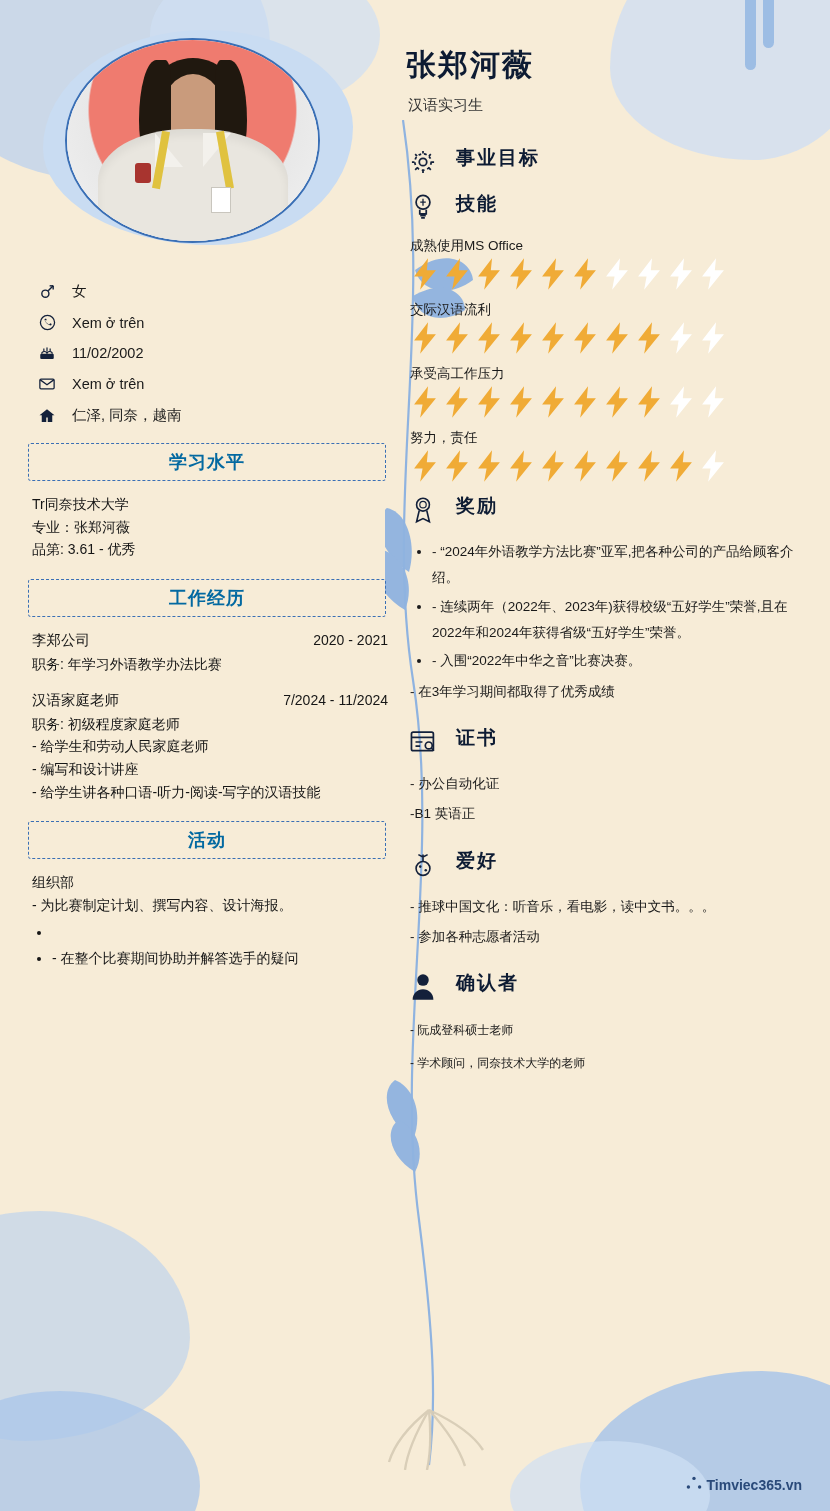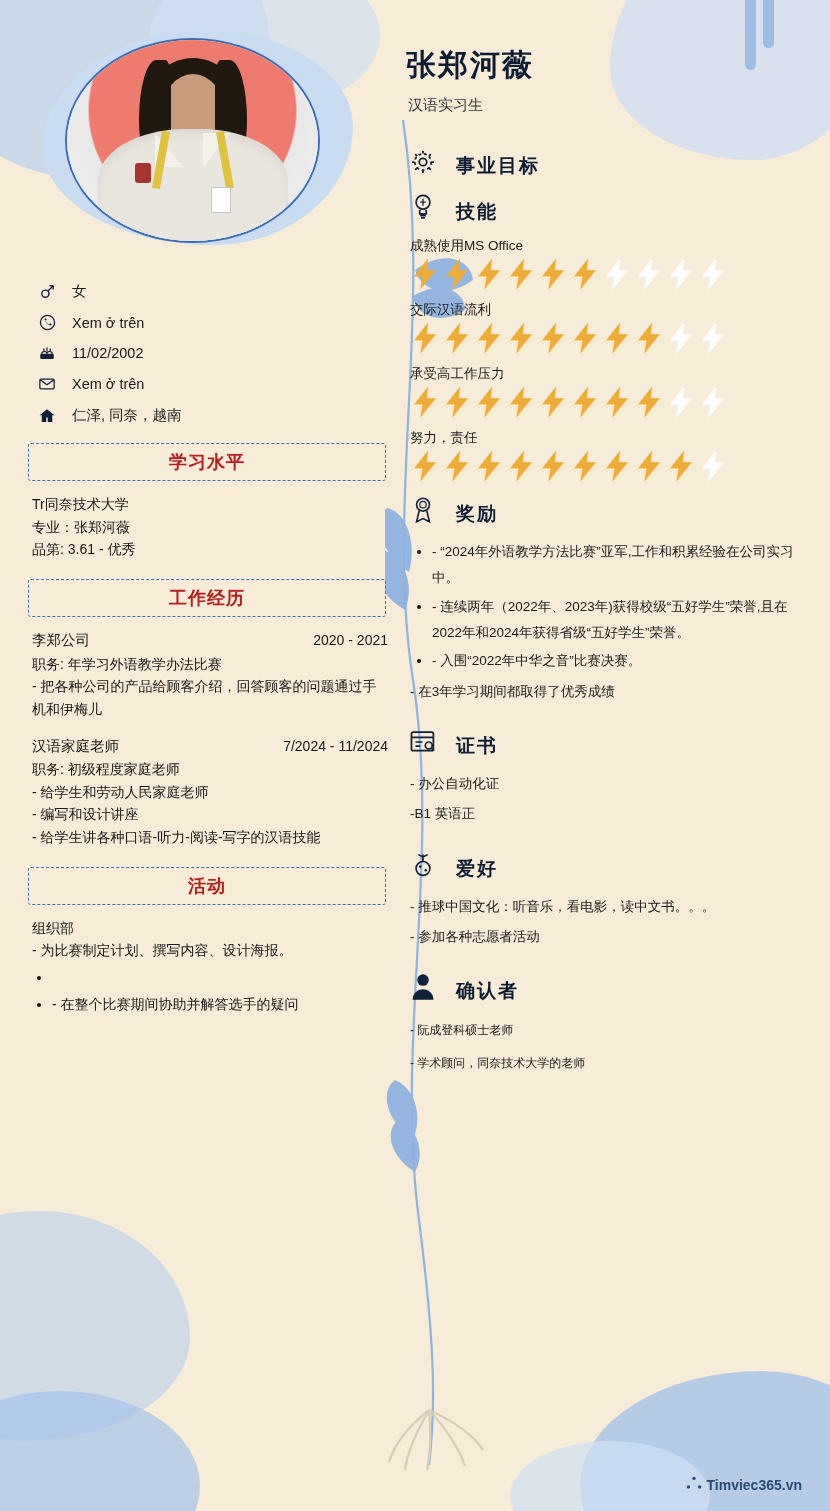--- a/index.html
+++ b/index.html
@@ -147,42 +147,42 @@
   
   .sec-head {
     border: 1.4px dashed #3a6fb5;
     border-radius: 3px;
     height: 38px;
     display: flex; align-items: center; justify-content: center;
     margin: 18px 0 12px 0;
     width: 358px;
   }
   .sec-head span {
-    font-size: 18px; font-weight: bold; color: #b91c1c; letter-spacing: 1px;
+    font-size: 18px; font-weight: bold; color: #0369a1; letter-spacing: 1px;
   }
 
   .blk { font-size: 14px; line-height: 1.62; color: #161616; margin-left: 4px; }
   .blk .row-between { display: flex; justify-content: space-between; align-items: baseline; }
   .blk .job-title { font-size: 14.5px; }
   .blk .job-date { font-size: 14px; }
   .blk p { margin: 0; }
   .gap { height: 14px; }
   ul.bullets { margin: 2px 0 0 2px; padding-left: 18px; }
   ul.bullets li { margin: 4px 0; }
 
   
   .name {
     font-size: 30px; font-weight: bold; color: #0d1b33; letter-spacing: 2px;
     margin: 0 0 10px 6px;
   }
   .job {
     font-size: 15px; color: #333; margin: 0 0 30px 8px;
   }
   .r-head {
-    display: flex; align-items: flex-end; gap: 16px; margin: 0 0 12px 6px;
+    display: flex; align-items: flex-start; gap: 16px; margin: 0 0 12px 6px;
   }
   .r-head .ttl {
     font-size: 19px; font-weight: bold; color: #0d1b33; letter-spacing: 2px;
   }
   .r-icon { width: 34px; height: 34px; display:flex; align-items:center; justify-content:center; }
   .r-body { font-size: 13.5px; line-height: 1.95; color: #1a1a1a; margin: 0 0 20px 10px; }
   .r-body p { margin: 0 0 4px 0; }
   ul.r-bullets { margin: 0; padding-left: 22px; }
   ul.r-bullets li { margin: 2px 0; line-height: 1.95; }
 
@@ -318,21 +318,20 @@
 
     <div class="sec-head">
       <span>工作经历</span>
     </div>
     <div class="blk">
       <div class="row-between">
         <span class="job-title">李郑公司</span>
         <span class="job-date">2020 - 2021</span>
       </div>
       <p>职务: 年学习外语教学办法比赛</p>
-      <p>- 把各种公司的产品给顾客介绍，回答顾客的问题通过手机和伊梅儿</p>
       <div class="gap"></div>
       <div class="row-between">
         <span class="job-title">汉语家庭老师</span>
         <span class="job-date">7/2024 - 11/2024</span>
       </div>
       <p>职务: 初级程度家庭老师</p>
       <p>- 给学生和劳动人民家庭老师</p>
       <p>- 编写和设计讲座</p>
       <p>- 给学生讲各种口语-听力-阅读-写字的汉语技能</p>
     </div>
@@ -524,21 +523,21 @@
         <svg width="26" height="30" viewBox="0 0 24 28" fill="none" stroke="#13203a" stroke-width="1.5">
           <circle cx="12" cy="9" r="6"></circle>
           <circle cx="12" cy="9" r="3" stroke-width="1.1"></circle>
           <path d="M8.5 14.5L6 25l6-3 6 3-2.5-10.5"></path>
         </svg>
       </span>
       <span class="ttl">奖励</span>
     </div>
     <div class="r-body">
       <ul class="r-bullets">
-        <li> - “2024年外语教学方法比赛”亚军,工作和积累经验在公司实习中。</li>
+        <li> - “2024年外语教学方法比赛”亚军,把各种公司的产品给顾客介绍。</li>
         <li> - 连续两年（2022年、2023年)获得校级“五好学生”荣誉,且在2022年和2024年获得省级“五好学生”荣誉。</li>
         <li> - 入围“2022年中华之音”比赛决赛。</li>
       </ul>
       <p style="margin-top:4px;">- 在3年学习期间都取得了优秀成绩</p>
     </div>
 
     <div class="r-head">
       <span class="r-icon">
         <svg width="30" height="28" viewBox="0 0 26 24" fill="none" stroke="#13203a" stroke-width="1.5">
           <rect x="3" y="3.5" width="19" height="16" rx="1.5"></rect>

